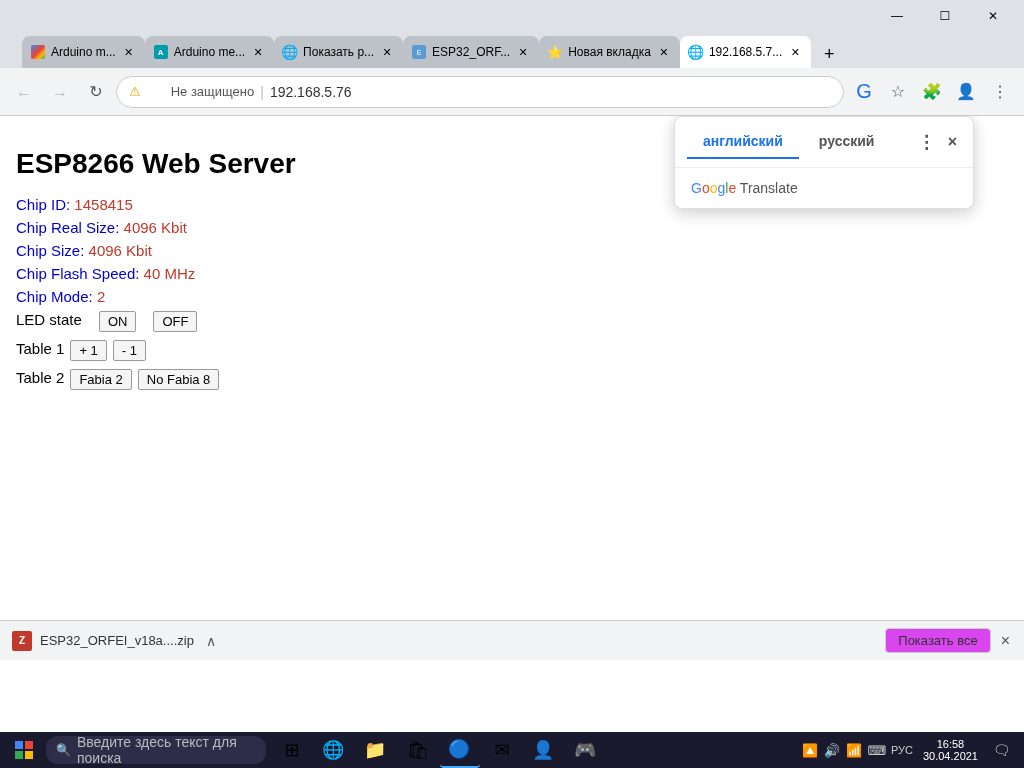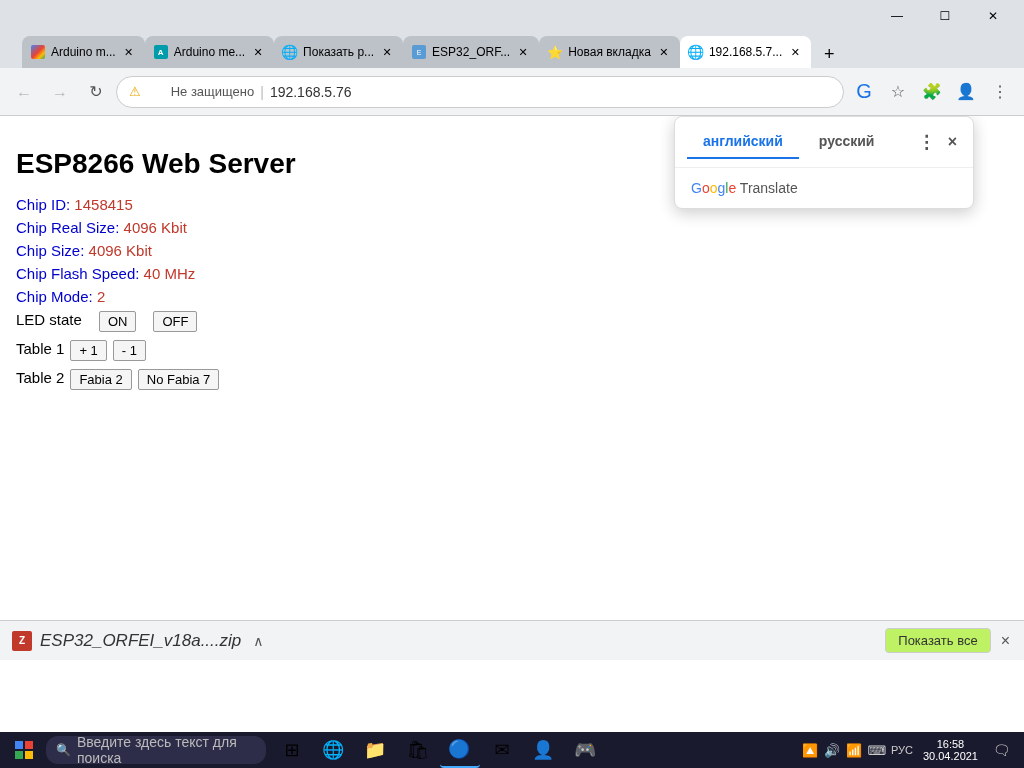--- a/index.html
+++ b/index.html
@@ -291,39 +291,38 @@
       background: #c0392b;
       border-radius: 2px;
       display: flex;
       align-items: center;
       justify-content: center;
       color: #fff;
       font-size: 10px;
       font-weight: bold;
     }
     .download-name {
-      font-size: 17px;
+      font-size: 13px;
       color: #333;
-      font-style: italic;
     }
     .download-chevron {
       font-size: 14px;
       color: #555;
       cursor: pointer;
       padding: 2px 4px;
     }
     .download-actions {
       margin-left: auto;
       display: flex;
       align-items: center;
       gap: 8px;
     }
     .show-all-btn {
       border: 1px solid #ccc;
-      background: #bef264;
+      background: #d946ef;
       padding: 4px 12px;
       font-size: 13px;
       border-radius: 4px;
       cursor: pointer;
       color: #333;
     }
     .download-close-btn {
       font-size: 16px;
       color: #555;
       cursor: pointer;
@@ -603,21 +602,21 @@
 
       <div class="table-row-line">
         <span>Table 1</span>
         <button class="chip-btn">+ 1</button>
         <button class="chip-btn">- 1</button>
       </div>
 
       <div class="table-row-line">
         <span>Table 2</span>
         <button class="chip-btn">Fabia 2</button>
-        <button class="chip-btn">No Fabia 7</button>
+        <button class="chip-btn">No Fabia 8</button>
       </div>
     </div>
 
     <div class="translate-popup">
       <div class="translate-header">
         <div class="translate-tab active">английский</div>
         <div class="translate-tab">русский</div>
         <div class="translate-more-btn">⋮</div>
         <div class="translate-close-btn">×</div>
       </div>

